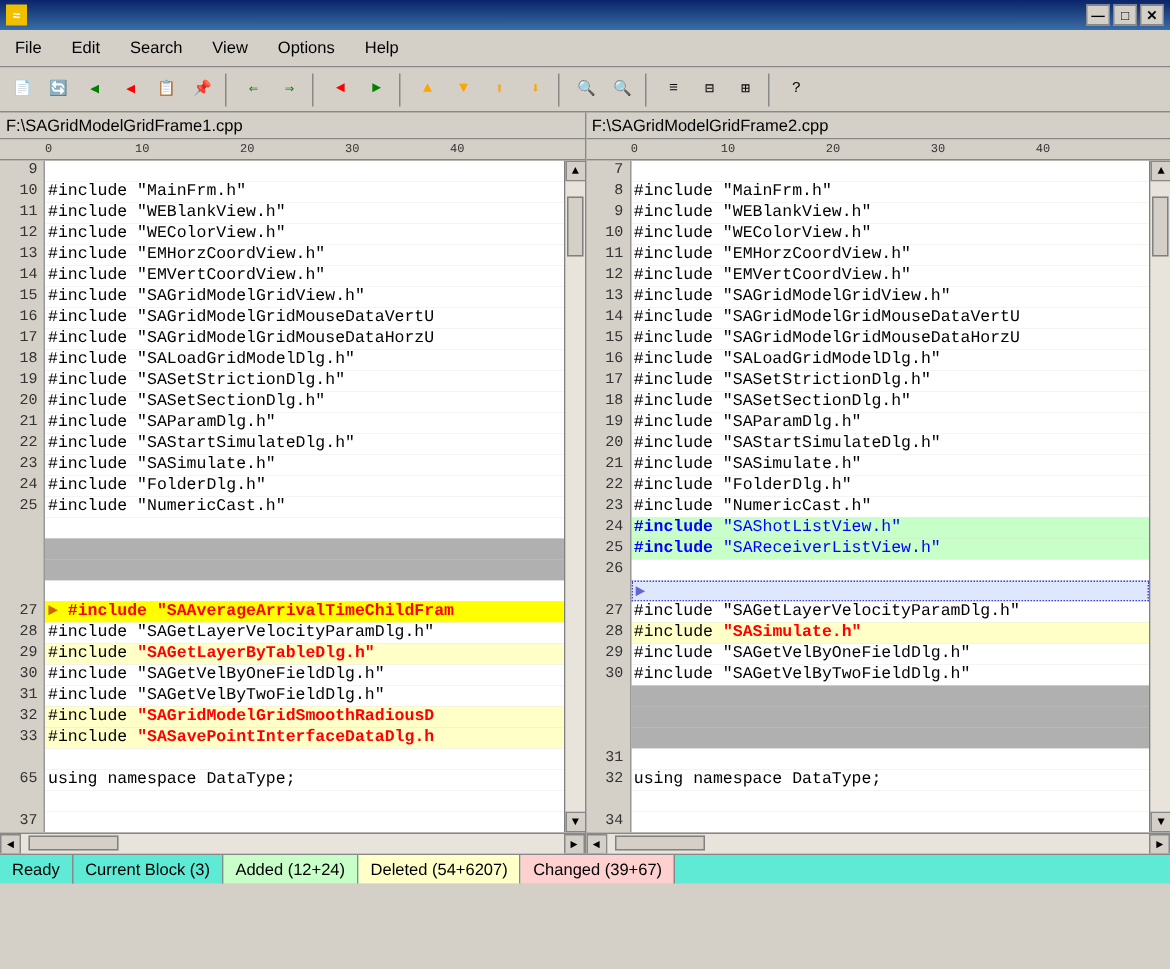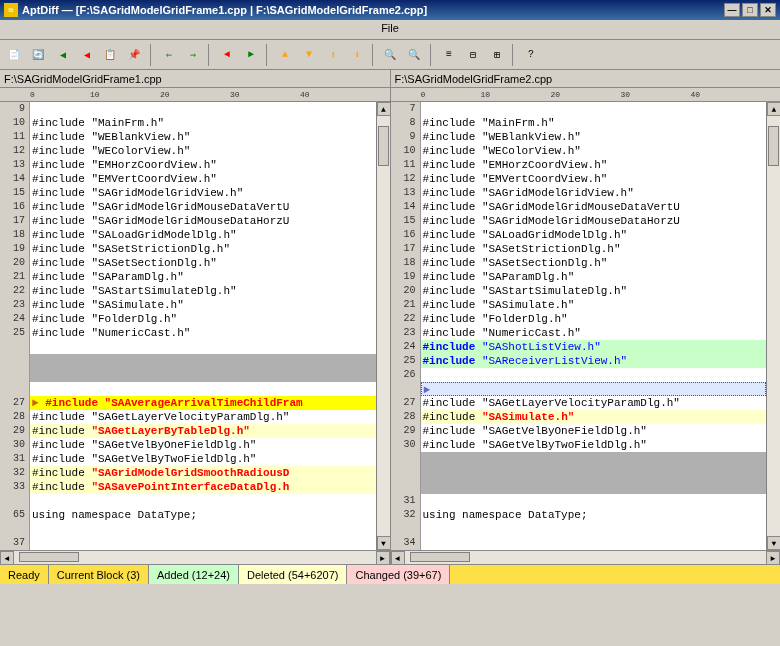--- a/index.html
+++ b/index.html
@@ -27,26 +27,25 @@
       display: flex; align-items: center; justify-content: center;
     }
     .title-btn.close { background: #d4d0c8; }
     
     
     .menu-bar {
       background: #d4d0c8;
       height: 20px;
       display: flex;
       align-items: center;
-      padding: 0 4px;
+      padding: 12px 4px;
       border-bottom: 1px solid #888;
       font-family: 'Tahoma', sans-serif;
       font-size: 11px;
       gap: 8px;
-      flex-direction: column;
     }
     .menu-item { padding: 2px 6px; cursor: pointer; }
     
     
     .toolbar {
       background: #d4d0c8;
       height: 30px;
       display: flex;
       align-items: center;
       padding: 2px 4px;
@@ -138,21 +137,21 @@
     .code-line {
       height: 14px;
       line-height: 14px;
       white-space: nowrap;
       padding-left: 2px;
     }
     
     
     .status-bar {
       height: 20px;
-      background: #fde047;
+      background: #5eead4;
       border-top: 1px solid #888;
       display: flex;
       align-items: center;
       font-family: 'Tahoma', sans-serif;
       font-size: 11px;
     }
     .status-item {
       padding: 0 8px;
       height: 100%;
       line-height: 20px;
@@ -214,21 +213,20 @@
       position: absolute; top: 1px; left: 5px; width: 60px; height: 10px;
       background: #d4d0c8; border: 1px solid #808080;
     }
   </style>
 </head>
 <body>
 
 <div class="title-bar">
   <div class="title-bar-left">
     <span class="title-icon">≈</span>
-    <span>AptDiff — [F:\SAGridModelGridFrame1.cpp | F:\SAGridModelGridFrame2.cpp]</span>
   </div>
   <div class="title-controls">
     <div class="title-btn">—</div>
     <div class="title-btn">□</div>
     <div class="title-btn close">✕</div>
   </div>
 </div>
 
 <div class="menu-bar">
   <span class="menu-item">File</span>

